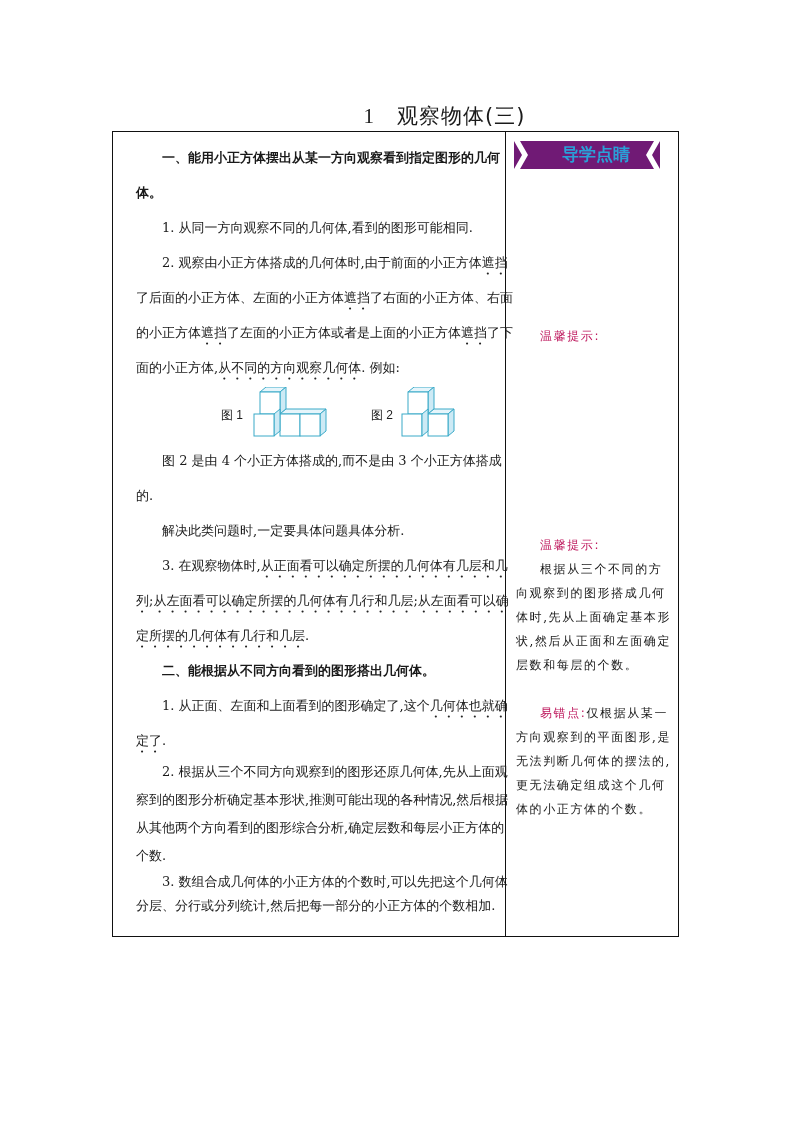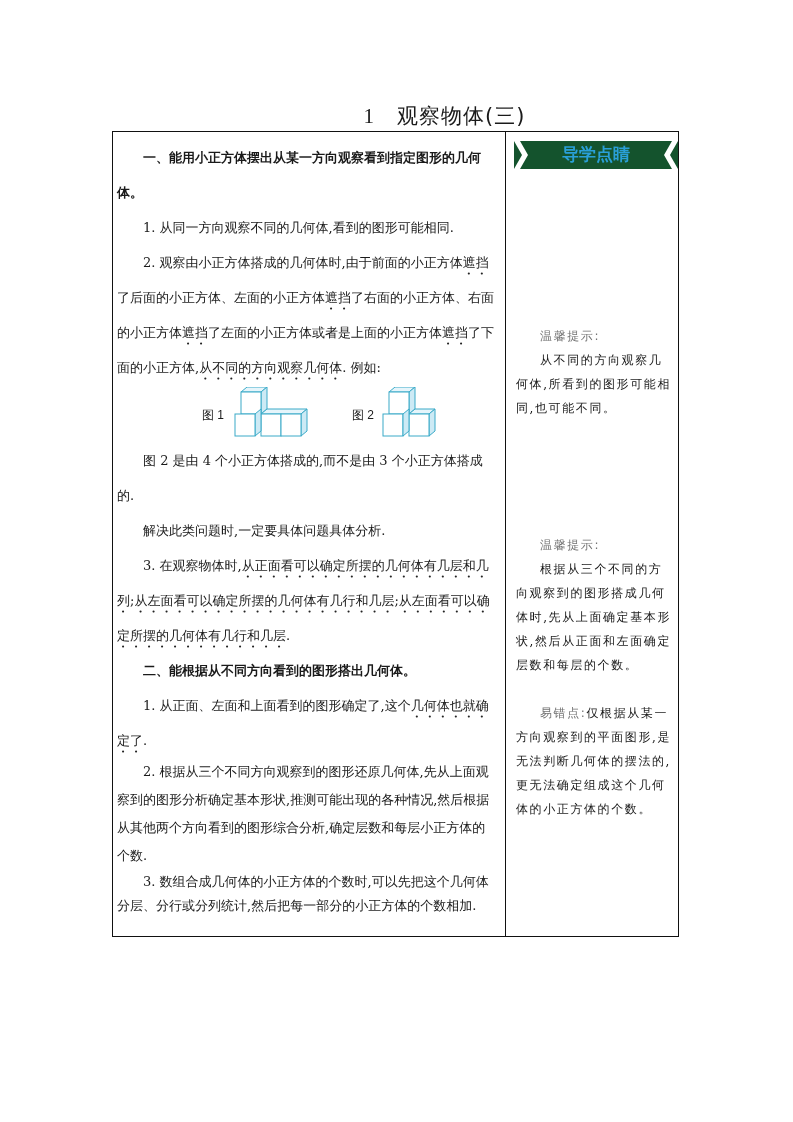--- a/index.html
+++ b/index.html
@@ -5,34 +5,34 @@
   html, body { margin:0; padding:0; background:#ffffff; }
   body { width:793px; height:1122px; position:relative; overflow:hidden;
          font-family:"DejaVu Serif", "Liberation Serif", serif; color:#1a1a1a; }
   .title { position:absolute; top:102px; left:0; width:793px; text-align:center;
            font-size:21px; letter-spacing:1px;margin-left:48px; }
   .title .num { font-family:"Liberation Serif", serif; margin-right:22px; font-weight:normal; }
   .title .txt { font-family:"DejaVu Sans", sans-serif; }
   .table { position:absolute; left:112px; top:131px; width:567px; height:806px;
            border:1.5px solid #111; box-sizing:border-box; }
   .divider { position:absolute; left:392px; top:0; bottom:0; border-left:1.5px solid #111; }
-  .left { position:absolute; left:4px; top:8px; width:378px; font-size:13px; }
+  .left { position:absolute; left:23px; top:8px; width:378px; font-size:13px; }
   .p { margin:0; line-height:35px; text-indent:26px; }
   .p.tight { line-height:24px; }
   .h { font-family:"DejaVu Sans", sans-serif; font-weight:bold; font-size:13px; }
   .em { text-emphasis: dot #222; -webkit-text-emphasis: dot #222;
         text-emphasis-position: under right; -webkit-text-emphasis-position: under; }
   .figrow { height:58px; position:relative; }
   .figlabel { position:absolute; font-family:Liberation Sans, sans-serif; font-size:12px; top:22px; }
   .right { position:absolute; left:393px; top:0; width:172px; }
-  .banner { position:absolute; left:8px; top:9px; width:164px; height:28px; background:#14532d; }
+  .banner { position:absolute; left:8px; top:9px; width:146px; height:28px; background:#701a75; }
   .banner-text { position:absolute; left:0; top:2px; width:164px; text-align:center;
                  font-family:"DejaVu Sans", sans-serif; font-weight:bold; font-size:17px; color:#2aa0d8; }
   .note { position:absolute; left:10px; width:158px; font-size:12px; line-height:24px; letter-spacing:1.6px; }
-  .note .label { font-family:"DejaVu Sans", sans-serif; color:#737373; font-size:12px; }
+  .note .label { font-family:"DejaVu Sans", sans-serif; color:#be185d; font-size:12px; }
   .note .ind { text-indent:24px; margin:0; }
 </style>
 </head>
 <body>
 
 <div class="title">
   <span class="num">1</span><span class="txt">观察物体(三)</span>
 </div>
 
 <div class="table">
@@ -92,21 +92,20 @@
           <polygon points="0,0 6,0 14,14 6,28 0,28 8,14" fill="#ffffff"></polygon>
         </svg>
       <div class="banner-text">导学点睛</div>
       <svg style="position:absolute;right:0;top:0" width="14" height="28">
           <polygon points="14,0 8,0 0,14 8,28 14,28 6,14" fill="#ffffff"></polygon>
         </svg>
     </div>
 
     <div class="note" style="top:192px">
       <div class="ind"><span class="label">温馨提示:</span></div>
-      <p class="ind">从不同的方向观察几何体,所看到的图形可能相同,也可能不同。</p>
     </div>
 
     <div class="note" style="top:401px">
       <div class="ind"><span class="label">温馨提示:</span></div>
       <p class="ind">根据从三个不同的方向观察到的图形搭成几何体时,先从上面确定基本形状,然后从正面和左面确定层数和每层的个数。</p>
     </div>
 
     <div class="note" style="top:569px">
       <p class="ind"><span class="label">易错点:</span><span>仅根据从某一方向观察到的平面图形,是无法判断几何体的摆法的,更无法确定组成这个几何体的小正方体的个数。</span></p>
     </div>

